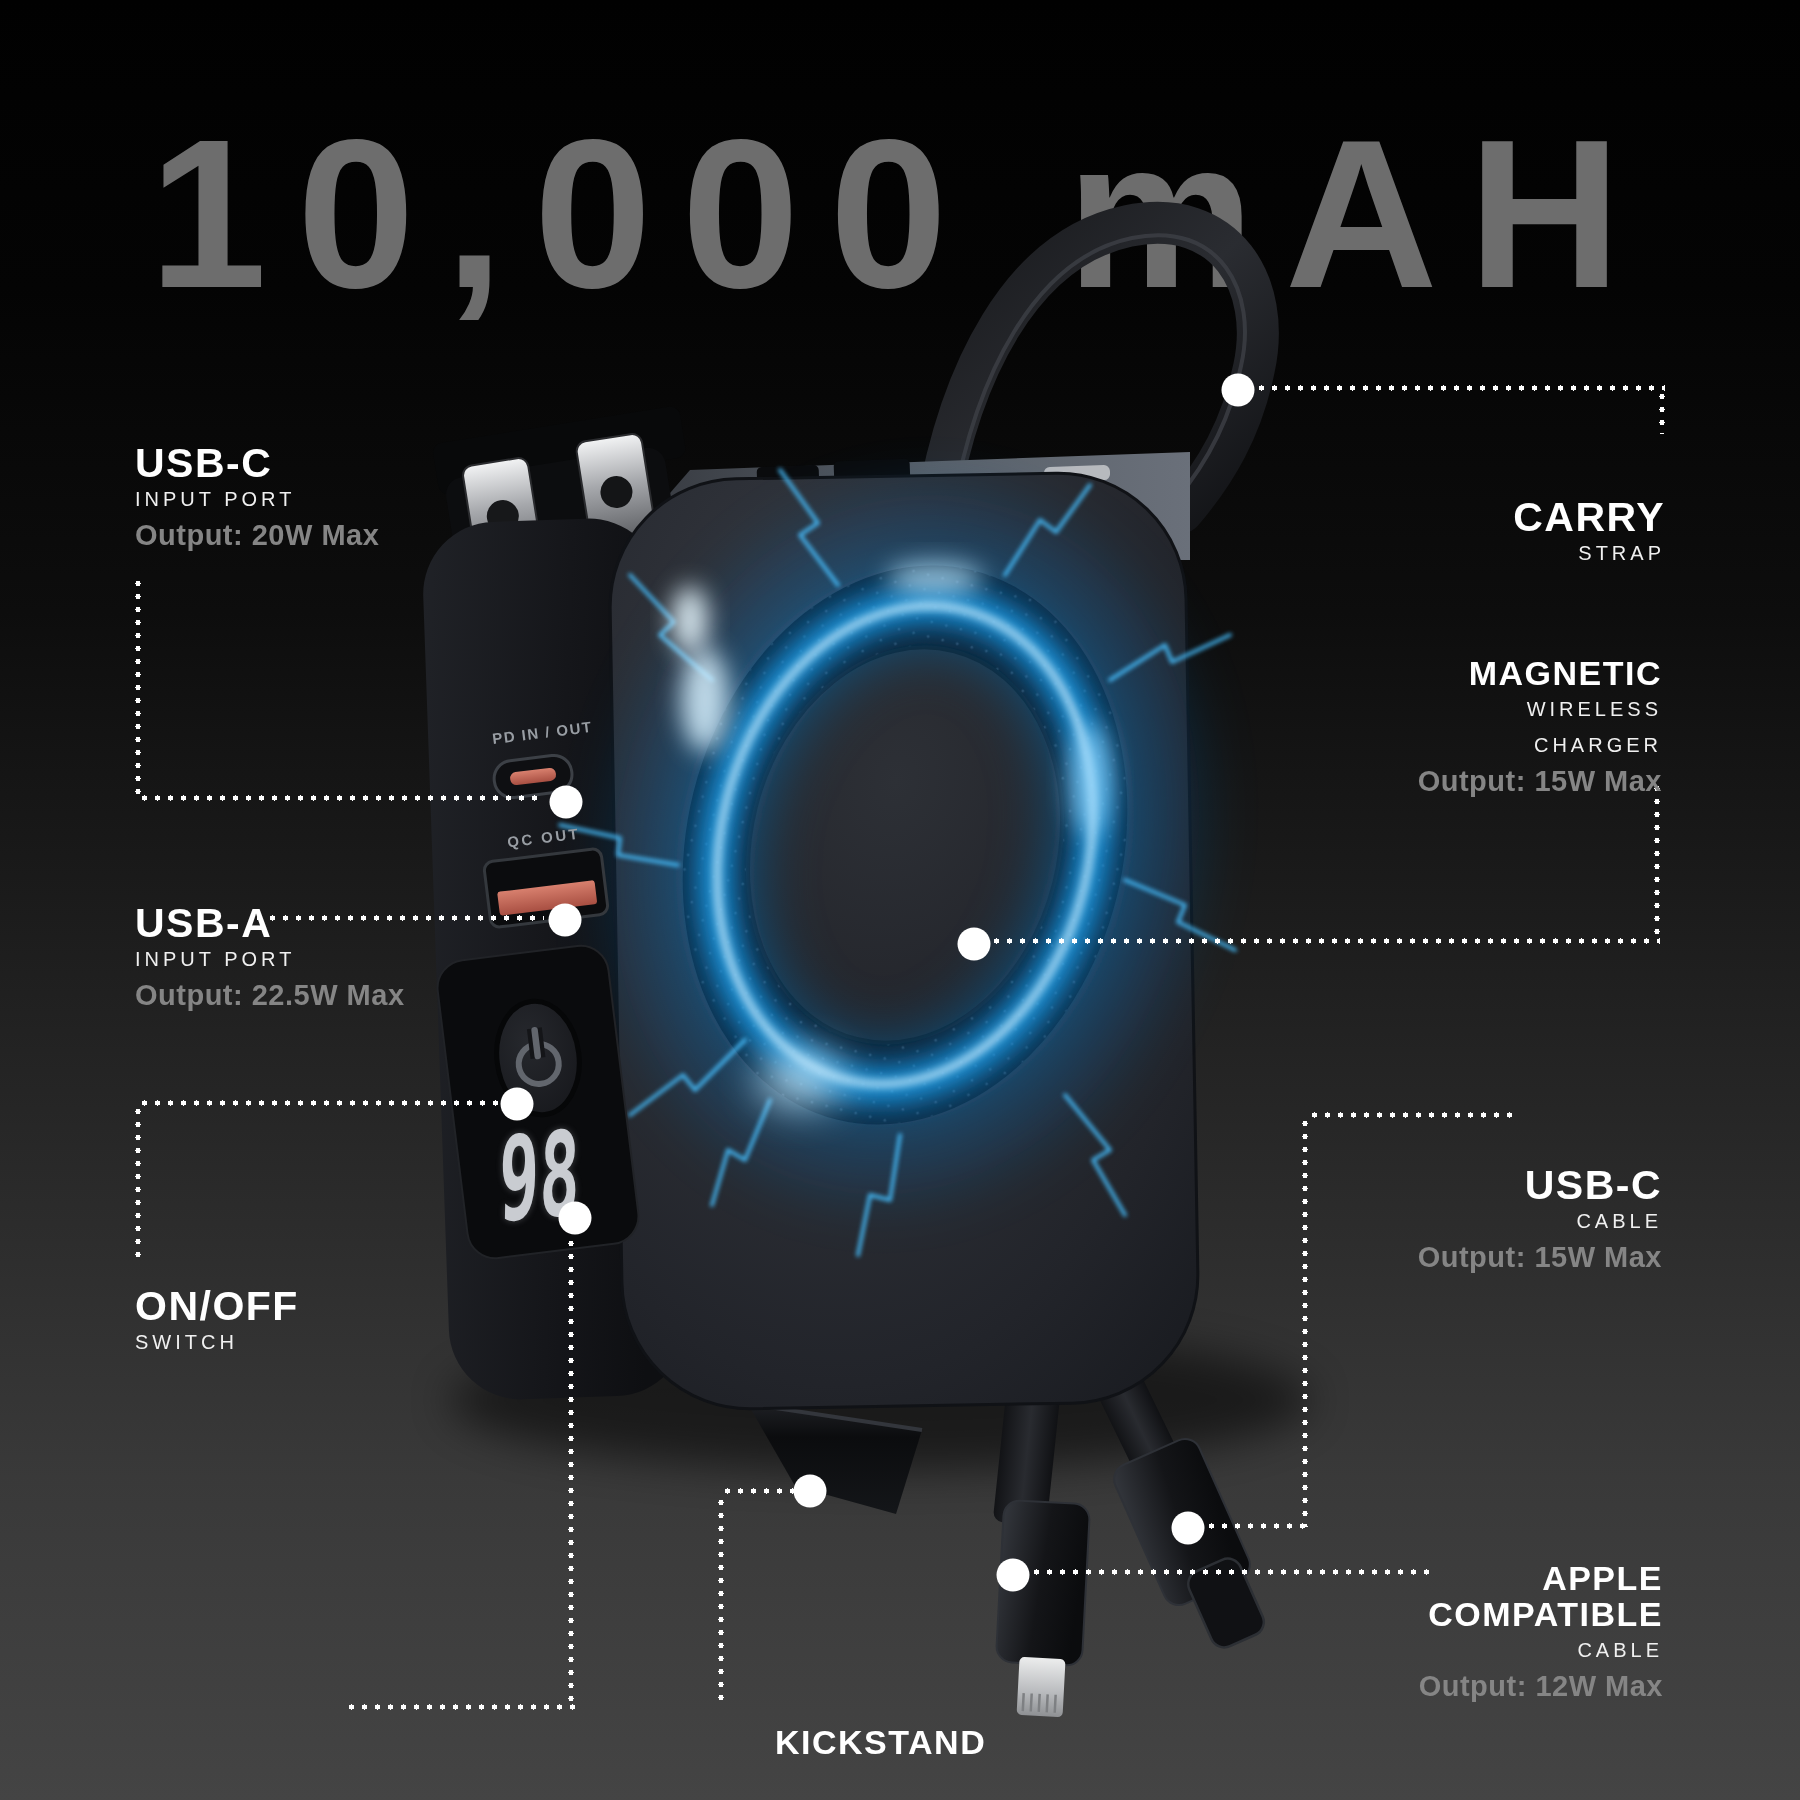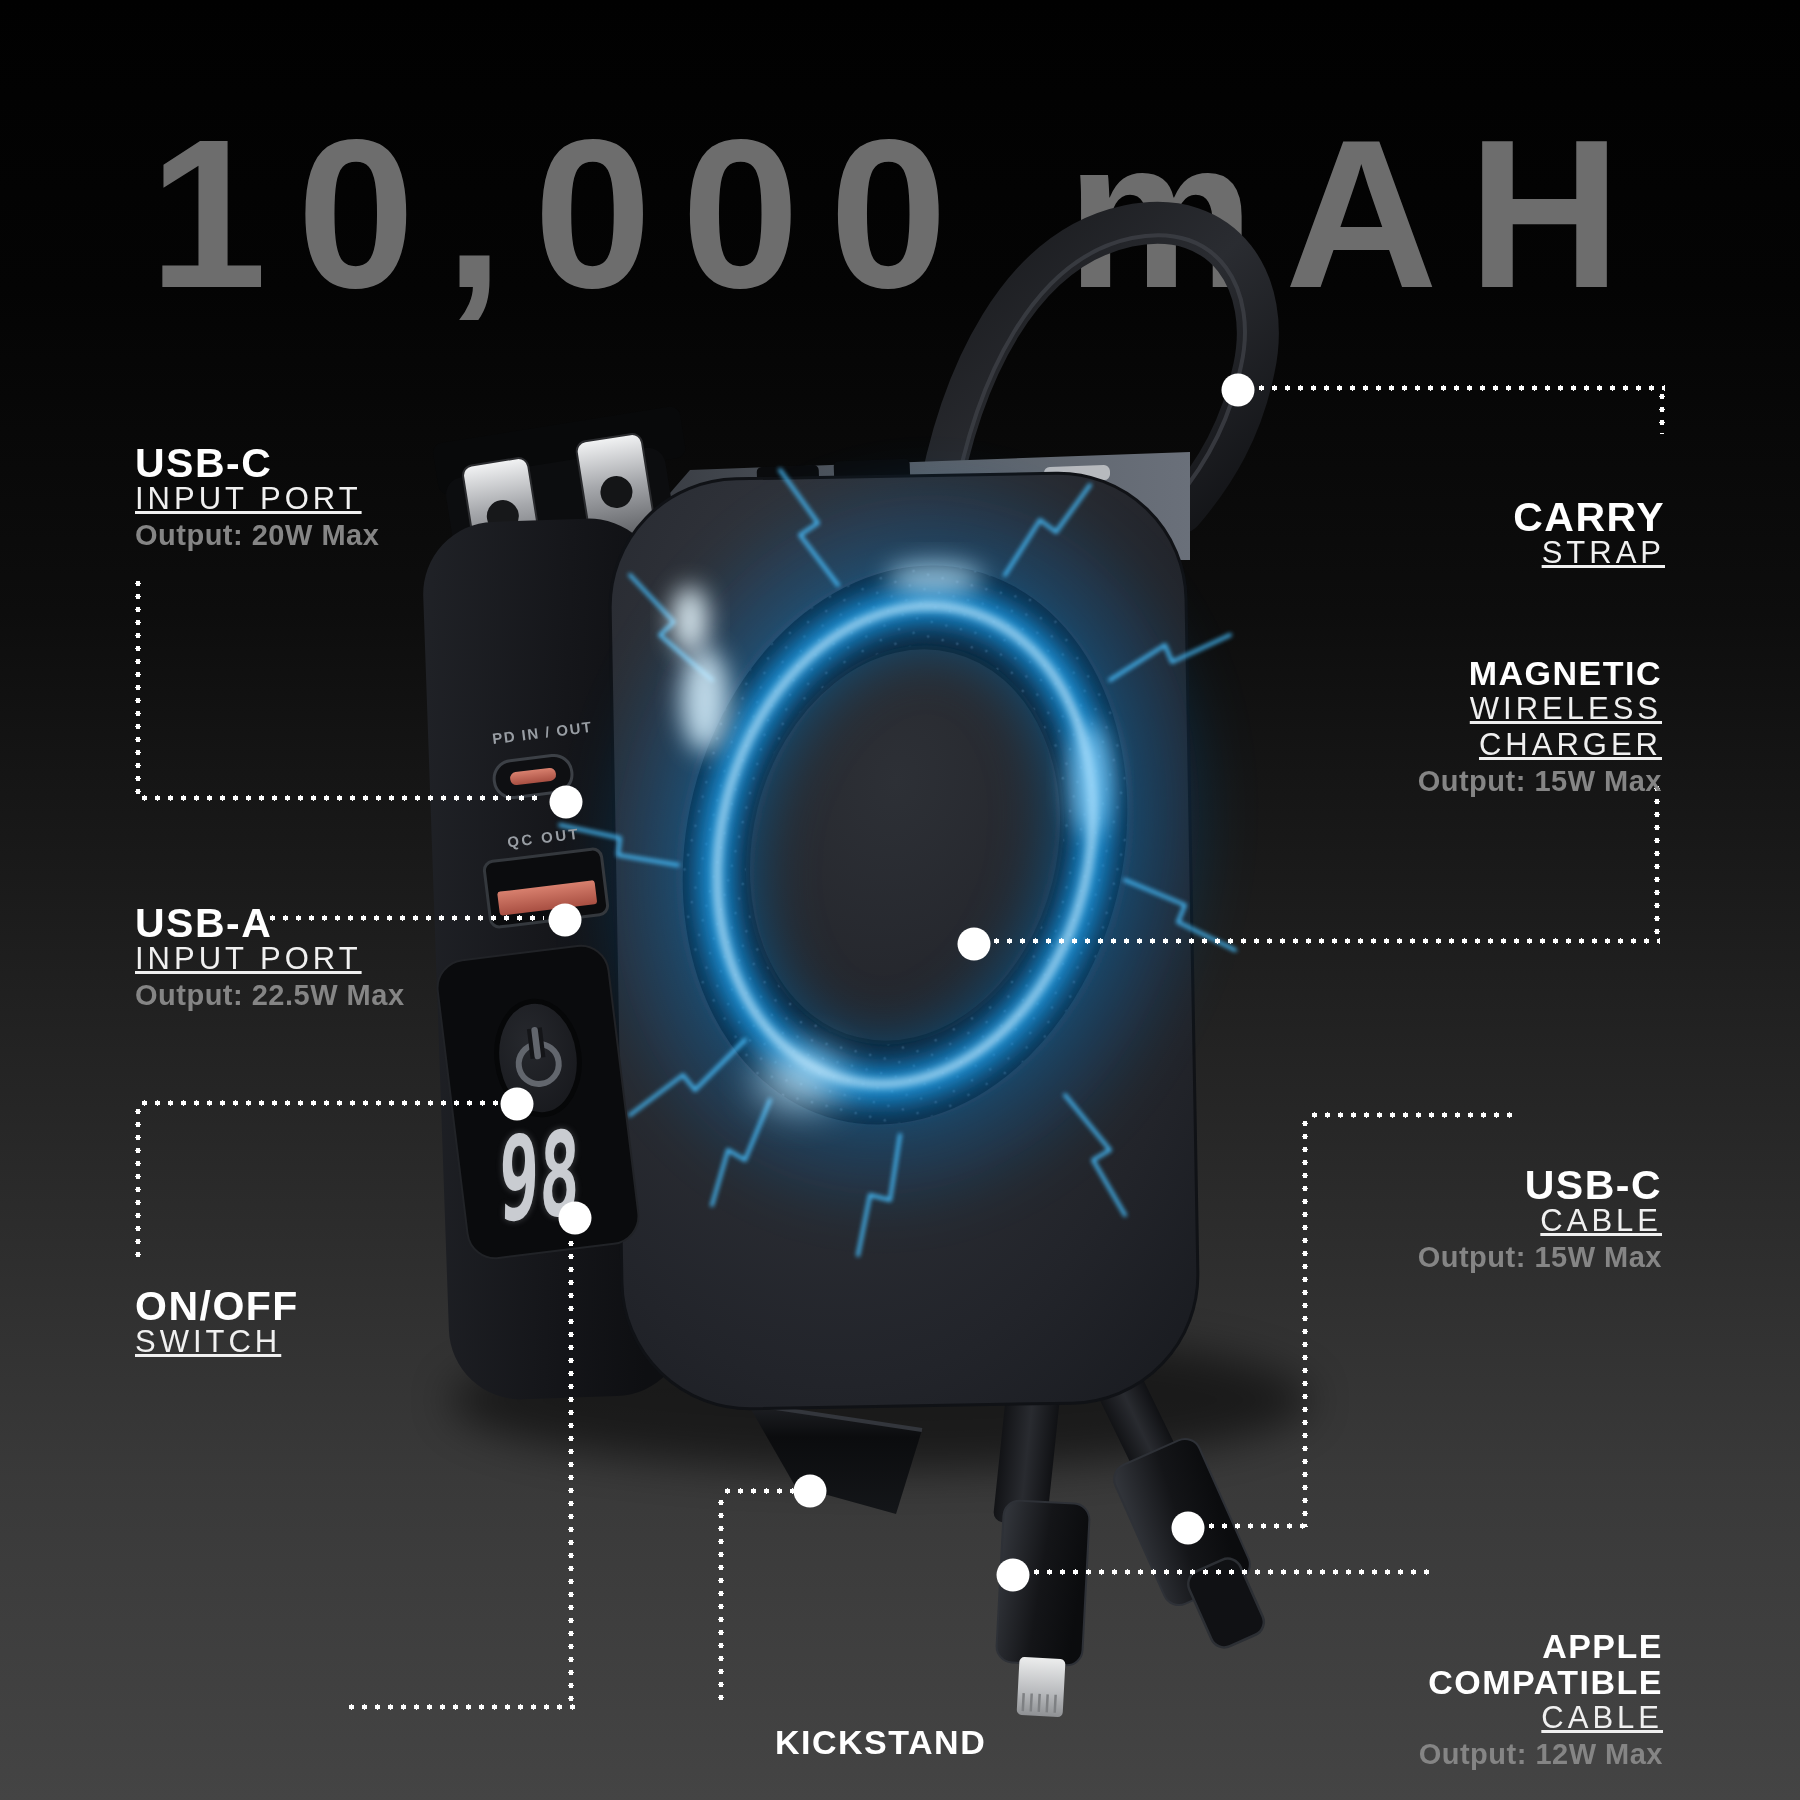--- a/index.html
+++ b/index.html
@@ -22,21 +22,21 @@
     background-size:13px 6px;background-repeat:repeat-x;}
   .dl-v{position:absolute;width:6px;z-index:20;
     background-image:radial-gradient(circle 2.7px at 3px 6.5px,#ffffff 95%,rgba(255,255,255,0) 100%);
     background-size:6px 13px;background-repeat:repeat-y;}
   .anchor{position:absolute;width:33px;height:33px;border-radius:50%;background:#ffffff;
     transform:translate(-50%,-50%);z-index:21;}
   
   .callout{position:absolute;z-index:22;line-height:36px;white-space:nowrap;}
   .callout.right{text-align:right;margin-top:39px;}
   .c-title{font-weight:700;color:#ffffff;font-size:41px;letter-spacing:1.5px;}
-  .c-sub{font-weight:300;color:#f0f0f0;font-size:31px;letter-spacing:4px;text-decoration:underline;}
+  .c-sub{font-weight:300;color:#f0f0f0;font-size:20px;letter-spacing:4px;}
   .c-detail{font-weight:600;color:#858585;font-size:29px;letter-spacing:0.5px;}
   .c-big{font-size:34px;}
   
   .port-label{position:absolute;z-index:8;color:#989da3;font-weight:700;font-size:15px;
     letter-spacing:1.5px;transform:rotate(-7deg);white-space:nowrap;}
   .seg-display{position:absolute;z-index:8;font-family:"DejaVu Sans Mono",monospace;
     font-weight:700;font-size:116px;color:#c9ccd1;line-height:1;
     transform:rotate(-5deg) skewX(-6deg) scale(0.58,1);transform-origin:left top;
     text-shadow:0 0 10px rgba(230,235,245,0.25);}
 </style>
@@ -301,20 +301,20 @@
     <div class="c-sub">CHARGER</div>
     <div class="c-detail">Output: 15W Max</div>
   </div>
 
   <div class="callout right" style="right:138px;top:1128px;">
     <div class="c-title">USB-C</div>
     <div class="c-sub">CABLE</div>
     <div class="c-detail">Output: 15W Max</div>
   </div>
 
-  <div class="callout right" style="right:137px;top:1589px;text-align:right;">
+  <div class="callout right" style="right:137px;top:1521px;text-align:right;">
     <div class="c-title c-big">APPLE</div>
     <div class="c-title c-big">COMPATIBLE</div>
     <div class="c-sub">CABLE</div>
     <div class="c-detail">Output: 12W Max</div>
   </div>
 
 </div>
 
 </body></html>

